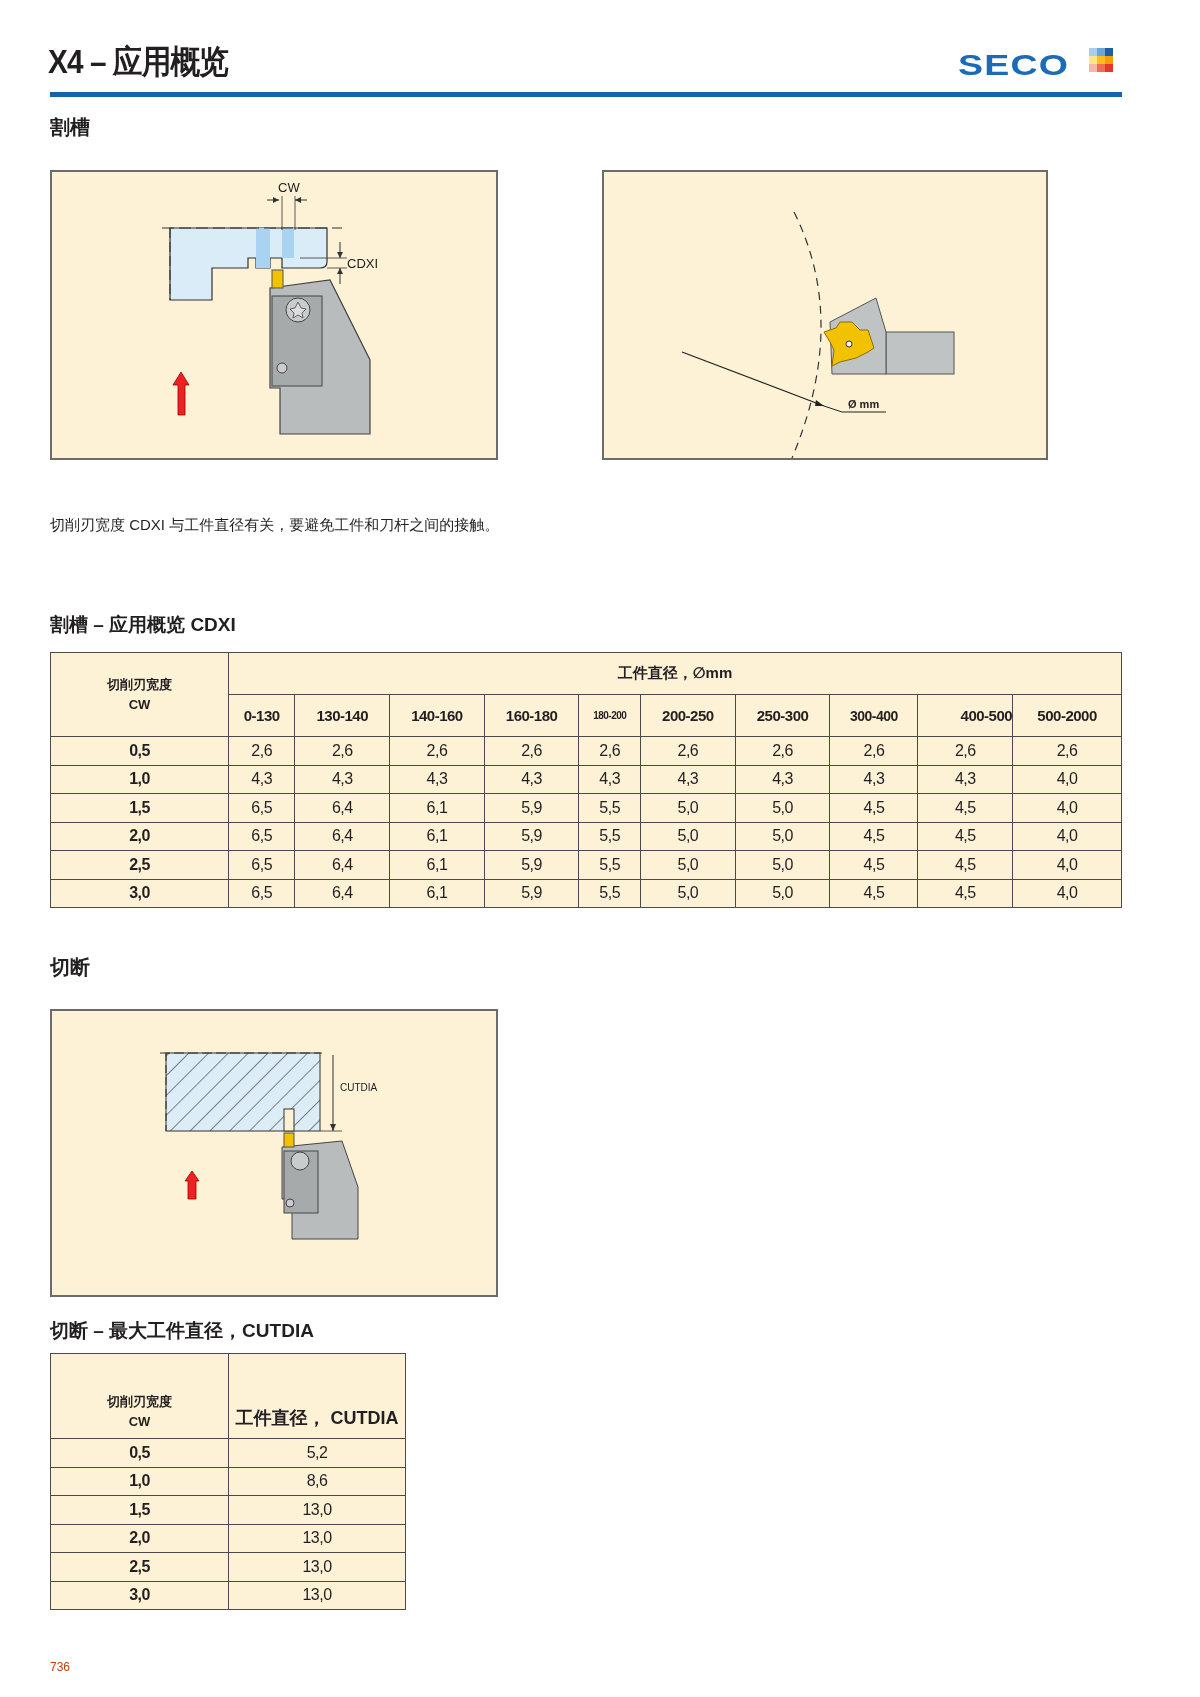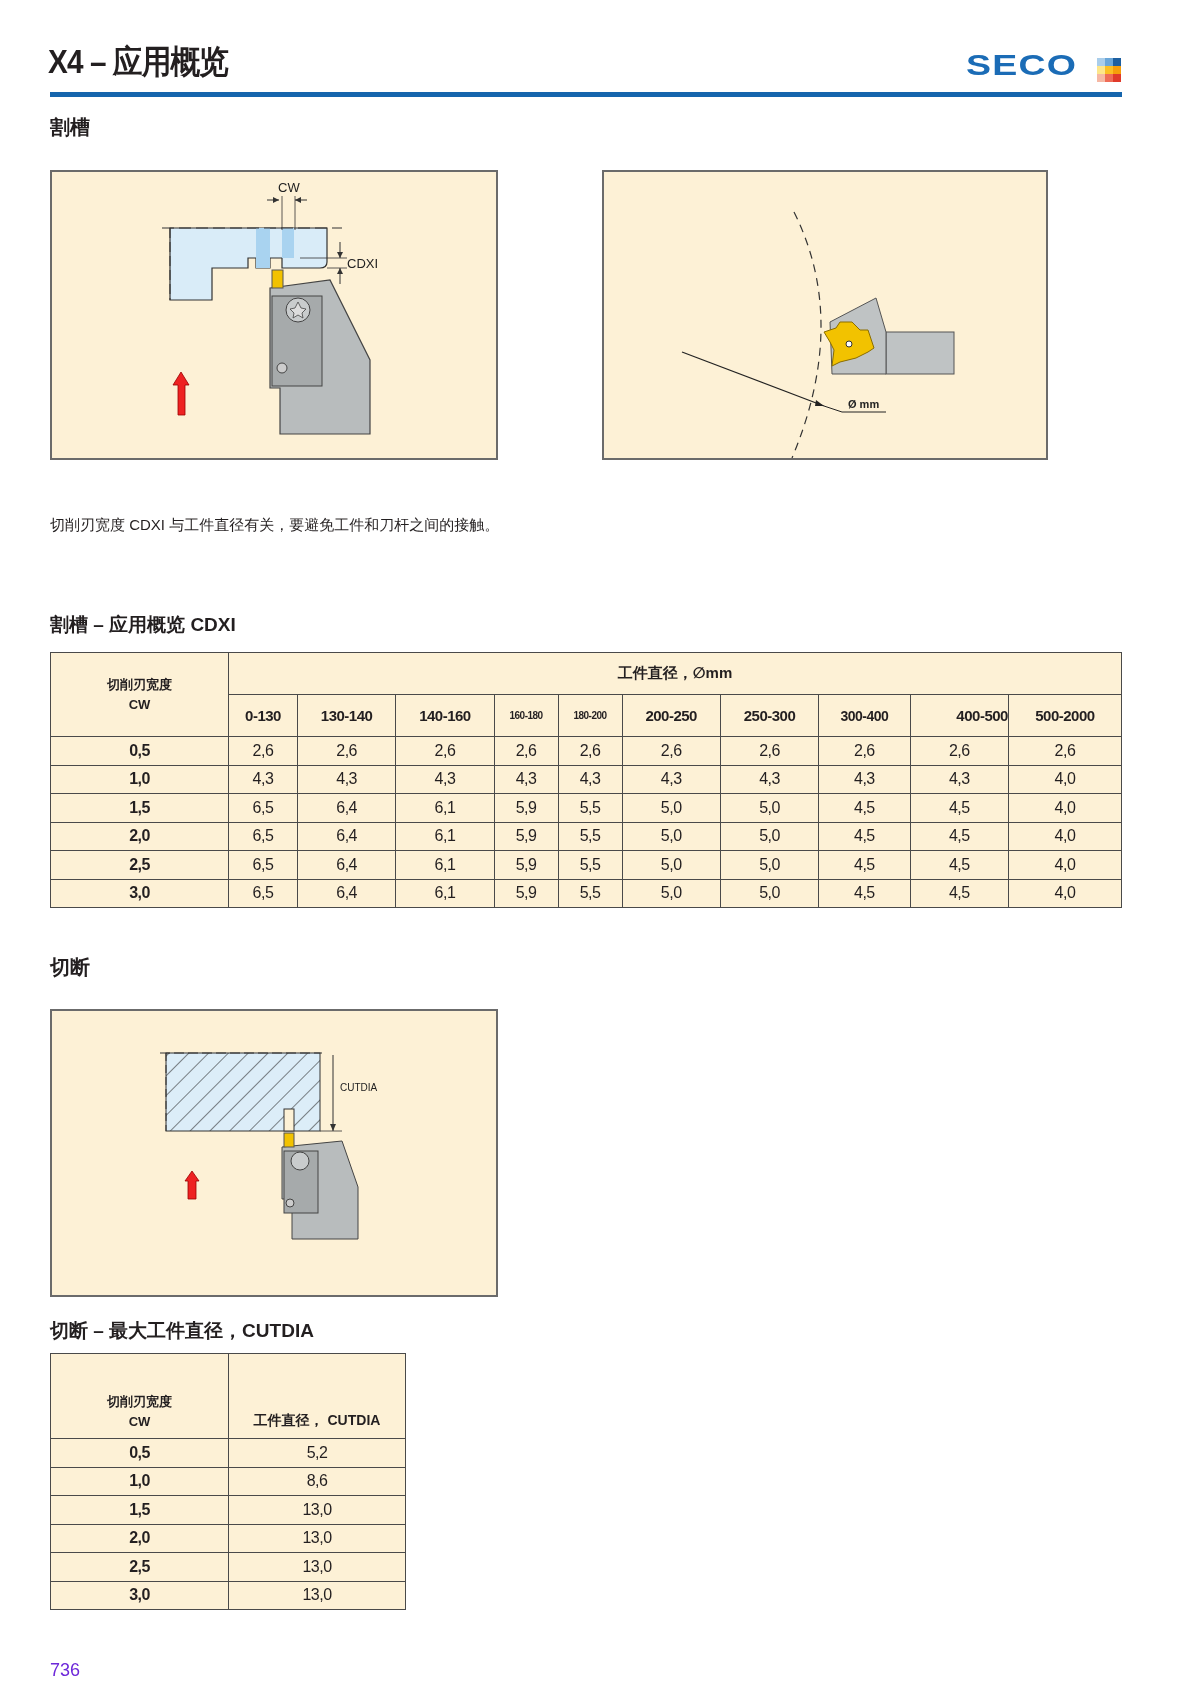--- a/index.html
+++ b/index.html
@@ -1,34 +1,34 @@
 <!DOCTYPE html>
 <html><head>
 <meta charset="utf-8">
 <style>
   html, body { margin: 0; padding: 0; background: #ffffff; }
   body { width: 1200px; height: 1697px; position: relative; overflow: hidden;
          font-family: "Liberation Sans", "DejaVu Sans", sans-serif; color: #231f20; }
   .abs { position: absolute; }
   .title { left: 48px; top: 40px; font-size: 33px; font-weight: bold; letter-spacing: -1px; transform: scaleX(0.9); transform-origin: left; }
   .rule { left: 50px; top: 92px; width: 1072px; height: 5px; background: #1565ad; }
-  .logo { left: 958px; top: 48px; display: flex; align-items: flex-end; margin-left: 8px; }
+  .logo { left: 958px; top: 48px; display: flex; align-items: flex-start; }
   .logo-text { font-size: 30px; font-weight: 900; color: #1b6cb6; letter-spacing: 1px; font-family: "Liberation Sans", sans-serif; transform: scaleX(1.25); transform-origin: left; }
   .logo-mark { margin-left: 42px; display: grid; grid-template-columns: repeat(3, 8px); grid-template-rows: repeat(3, 8px); }
   .logo-mark span { display: block; }
   .h2 { font-size: 20px; font-weight: bold; }
   .panel { background: #fdf1d6; border: 2px solid #6b6b6b; box-sizing: border-box; }
   .note { font-size: 15px; }
   table.data { border-collapse: collapse; background: #fdf1d6; position: absolute; }
   table.data td { border: 1.5px solid #4a4a4a; text-align: center; font-size: 16px; padding: 0; transform-origin: center; }
   table.data td.bold { font-weight: bold; }
   .cw-head { font-size: 13px; font-weight: bold; line-height: 20px; }
   .cw-head .cn { font-family: "DejaVu Serif", serif; font-size: 13px; }
   .num { letter-spacing: -0.5px; }
-  .pagenum { left: 50px; top: 1660px; font-size: 18px; color: #6d28d9; }
+  .pagenum { left: 50px; top: 1660px; font-size: 12px; color: #c2410c; }
 </style>
 </head>
 <body>
 
 <div class="abs title">X4 – 应用概览</div>
 <div class="abs logo">
   <span class="logo-text">SECO</span>
   <div class="logo-mark" id="logo-mark">
       <span style="background: rgb(169, 205, 234);"></span>
       <span style="background: rgb(106, 166, 216);"></span>
@@ -105,21 +105,21 @@
     <tr style="height:42px;">
       <td rowspan="2" style="width:177px;">
         <div class="cw-head"><span class="cn">切削刃宽度</span><br><span>CW</span></div>
       </td>
       <td colspan="10" style="font-size:15px; font-weight:bold;">工件直径，∅mm</td>
     </tr>
     <tr style="height:42px;" id="groove-col-row">
         <td class="bold num" style="font-size: 15px;">0-130</td>
         <td class="bold num" style="font-size: 15px;">130-140</td>
         <td class="bold num" style="font-size: 15px;">140-160</td>
-        <td class="bold num" style="font-size: 10px;">160-180</td>
+        <td class="bold num" style="font-size: 15px;">160-180</td>
         <td class="bold num" style="font-size: 10px;">180-200</td>
         <td class="bold num" style="font-size: 15px;">200-250</td>
         <td class="bold num" style="font-size: 15px;">250-300</td>
         <td class="bold num" style="font-size: 14px;">300-400</td>
         <td class="bold num" style="font-size: 15px; text-align: right;">400-500</td>
         <td class="bold num" style="font-size: 15px;">500-2000</td>
       </tr>
   </thead>
   <tbody id="groove-body">
       <tr style="height: 28.5px;">
@@ -231,21 +231,21 @@
 </div>
 
 <div class="abs h2" style="left:50px; top:1318px; font-size:19px;">切断 – 最大工件直径，CUTDIA</div>
 
 <table class="data" id="part-table" style="left:50px; top:1353px; width:356px;">
   <thead>
     <tr style="height:85px;">
       <td style="width:177px; vertical-align:bottom; padding-bottom:6px;">
         <div class="cw-head"><span class="cn">切削刃宽度</span><br><span>CW</span></div>
       </td>
-      <td style="vertical-align:bottom; padding-bottom:8px; font-size:14px; font-weight:bold;margin-left:12px;">工件直径， CUTDIA</td>
+      <td style="vertical-align:bottom; padding-bottom:8px; font-size:18px; font-weight:bold;margin-left:12px;">工件直径， CUTDIA</td>
     </tr>
   </thead>
   <tbody id="part-body">
       <tr style="height: 28.5px;">
         <td class="bold num">0,5</td>
         <td class="num">5,2</td>
       </tr>
       <tr style="height: 28.5px;">
         <td class="bold num">1,0</td>
         <td class="num">8,6</td>

